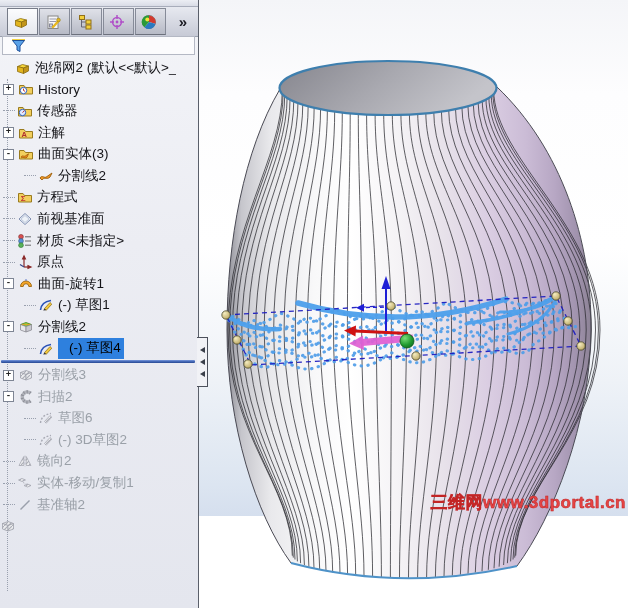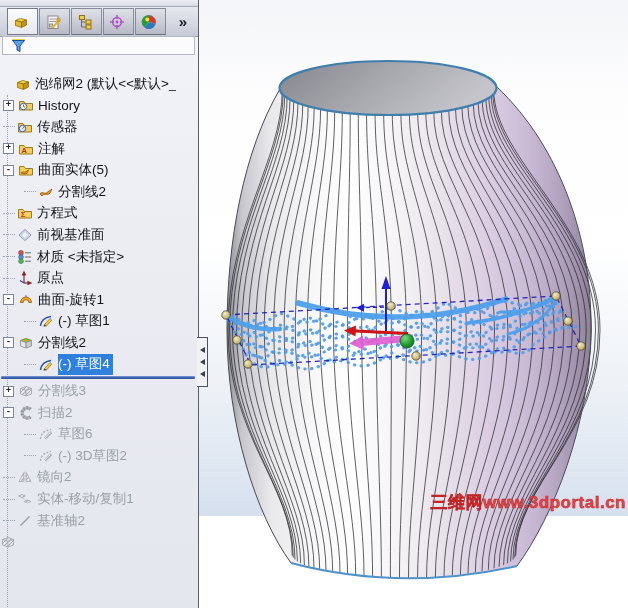--- a/index.html
+++ b/index.html
@@ -13,25 +13,25 @@
   #topstrip{height:6px;background:linear-gradient(#eceef4,#d9dce6);border-bottom:1px solid #a8adbb;}
   #tabbar{height:29px;background:linear-gradient(#e7e9f0,#c7cad6);
     border-bottom:1px solid #9aa0ae;display:flex;align-items:center;padding-left:7px;}
   .tab{width:29px;height:25px;margin-right:1px;display:flex;align-items:center;justify-content:center;
     background:linear-gradient(#dfe1e8,#b7bac6);border:1px solid #868b98;border-bottom-color:#6c707c;cursor:pointer;}
   .tab.active{background:linear-gradient(#fbfcfe,#e6e8ee);border-color:#767b88;}
   #chevron{margin-left:auto;margin-right:11px;font-weight:bold;font-size:15px;color:#1a1a22;cursor:pointer;}
   #filterbar{position:absolute;left:2px;right:3px;top:36px;height:17px;background:#fbfbfd;
     border:1px solid #b4b8c4;display:flex;align-items:center;padding-left:8px;}
   #tree{position:absolute;left:0;right:1px;top:57px;bottom:0;overflow:hidden;
-    font-size:13.5px;color:#141418;margin-top:16px;}
+    font-size:13.5px;color:#141418;}
   #vline{position:absolute;left:7px;top:22px;height:512px;border-left:1px dotted #99a0ae;z-index:0;}
   .row{display:flex;align-items:center;height:21.6px;position:relative;z-index:1;white-space:nowrap;cursor:default;}
   .row.gray{color:#9aa0a8;}
-  .row.selected .label{background:#2e80de;color:#ffffff;padding:1px 3px 2px 0;}
+  .row.selected .label{background:#2e80de;color:#000000;padding:1px 3px 2px 11px;}
   .exp{width:9px;height:9px;flex:none;border:1px solid #7e8594;background:#fff;
     font:bold 9px/8px "Liberation Mono",monospace;text-align:center;color:#222;margin:0 4px 0 3px;cursor:pointer;}
   .stub{width:12px;height:0;flex:none;border-top:1px dotted #99a0ae;margin-left:3px;margin-right:2px;}
   .indent{width:21px;flex:none;}
   .rootpad{width:15px;flex:none;}
   .icon16{width:16px;height:16px;flex:none;margin-right:4px;display:inline-flex;}
   .label{overflow:hidden;}
   .rollback{height:5px;display:flex;align-items:center;position:relative;z-index:1;}
   .rollback .bar{height:3px;width:194px;margin-left:1px;
     background:linear-gradient(#7b9ade,#3a5fae 60%,#2c4c94);border-radius:1px;cursor:ns-resize;}
@@ -185,21 +185,21 @@
           <span class="label">注解</span>
         </div>
         <div class="row">
           <span class="exp">-</span>
           <span class="icon16">
             <svg width="16" height="16" viewBox="0 0 16 16">
               <path d="M1.5 4.5 L6 4.5 L7.5 6.5 L14.5 6.5 L14.5 13 L1.5 13 Z" fill="#f2cf5e" stroke="#9a7b1e"></path>
               <path d="M3 11 C4.5 8.5 6 11.5 8 9.5 L10.5 7.8 L9 11.3 C6.8 13 5 10.5 3.5 11.8 Z" fill="#f08a1e" stroke="#a05a08" stroke-width="0.8"></path>
             </svg>
           </span>
-          <span class="label">曲面实体(5)</span>
+          <span class="label">曲面实体(3)</span>
         </div>
         <div class="row">
           <span class="indent"></span>
           <span class="stub"></span>
           <span class="icon16">
             <svg width="16" height="16" viewBox="0 0 16 16">
               <path d="M2 10 C4 6.5 6.5 11 9 8.5 L14 5 L12 9 C9.5 12 6 8.5 4 12 Z" fill="#f59a28" stroke="#9a5c08" stroke-width="0.9"></path>
             </svg>
           </span>
           <span class="label">分割线2</span>

